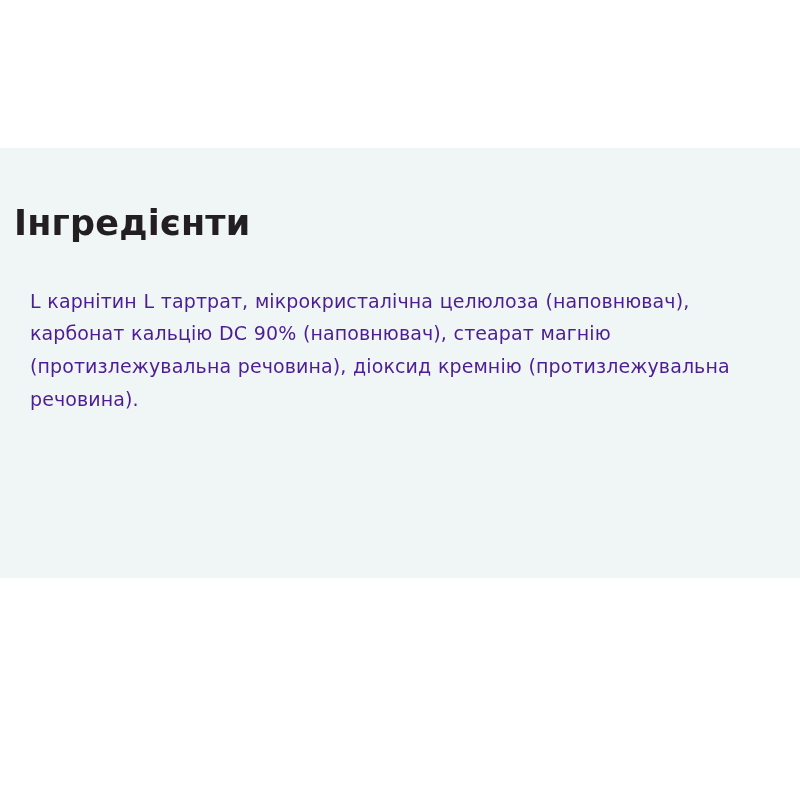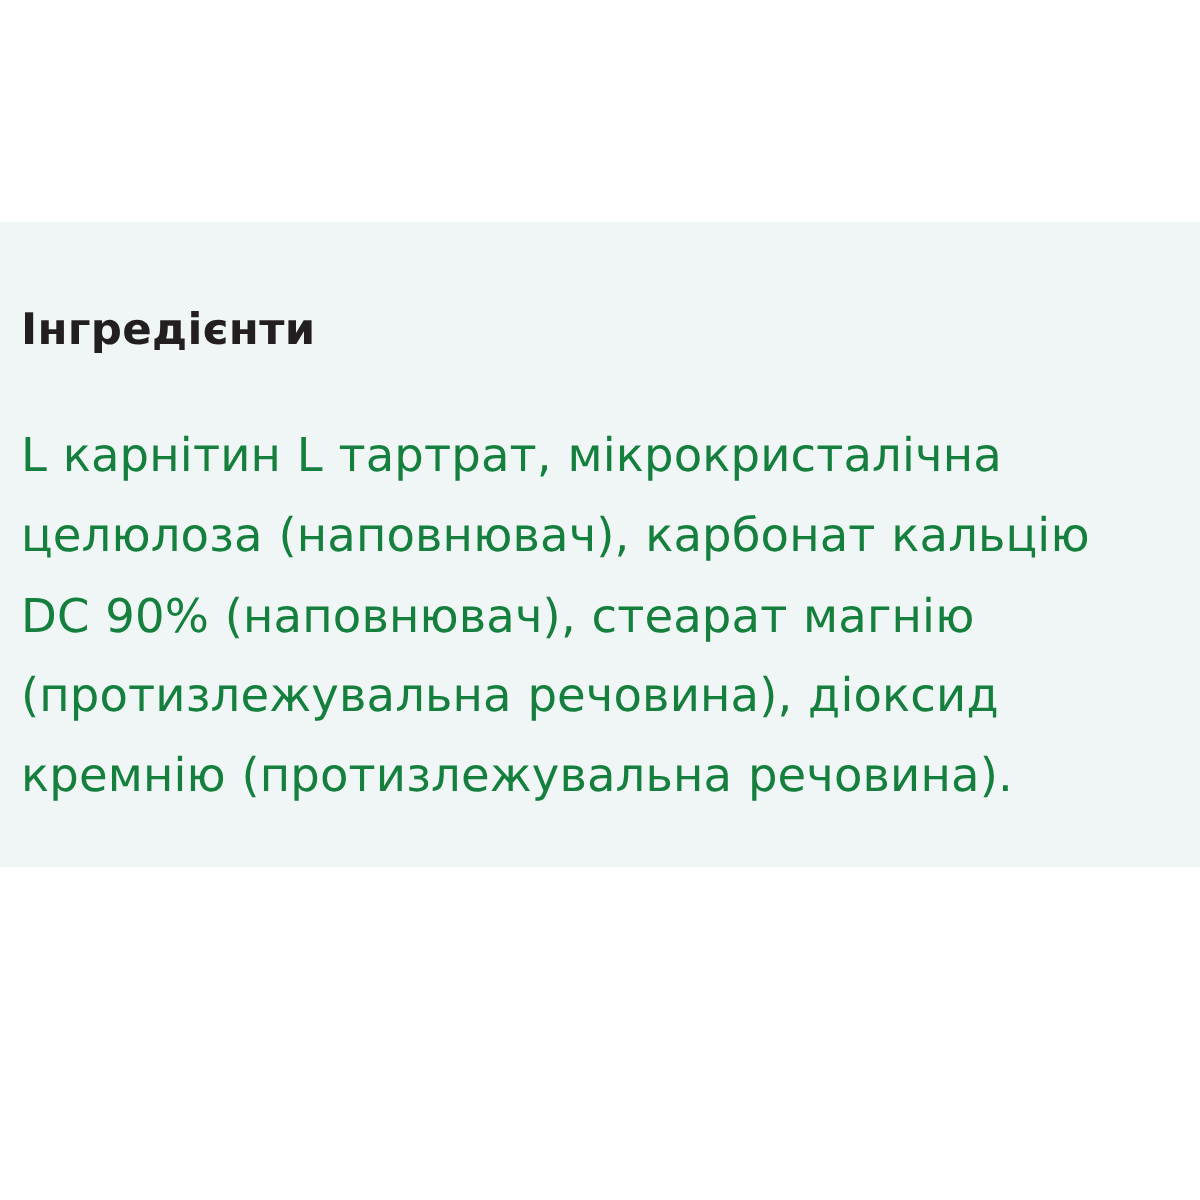--- a/index.html
+++ b/index.html
@@ -23,33 +23,33 @@
     position: absolute;
     left: 0;
     top: 148px;
     width: 800px;
     height: 430px;
     background: #f0f6f5;
     box-sizing: border-box;
     padding: 56px 30px 0 14px;
   }
   .panel-title {
-    font-size: 29px;
+    font-size: 35px;
     font-weight: bold;
     color: #231f20;
     letter-spacing: 0.2px;
     margin: 0 0 42px 0;
     line-height: 1.1;
   }
   .panel-body {
-    font-size: 31px;
-    color: #15803d;
+    font-size: 19px;
+    color: #4c1d95;
     line-height: 1.72;
     letter-spacing: 0.1px;
-    margin: 0;
+    margin: 16px;
     max-width: 780px;
     word-spacing: 0.5px;
   }
 </style>
 </head>
 <body>
 
 <div class="page">
   <div class="ingredients-panel">
     <h2 class="panel-title">Інгредієнти</h2>

